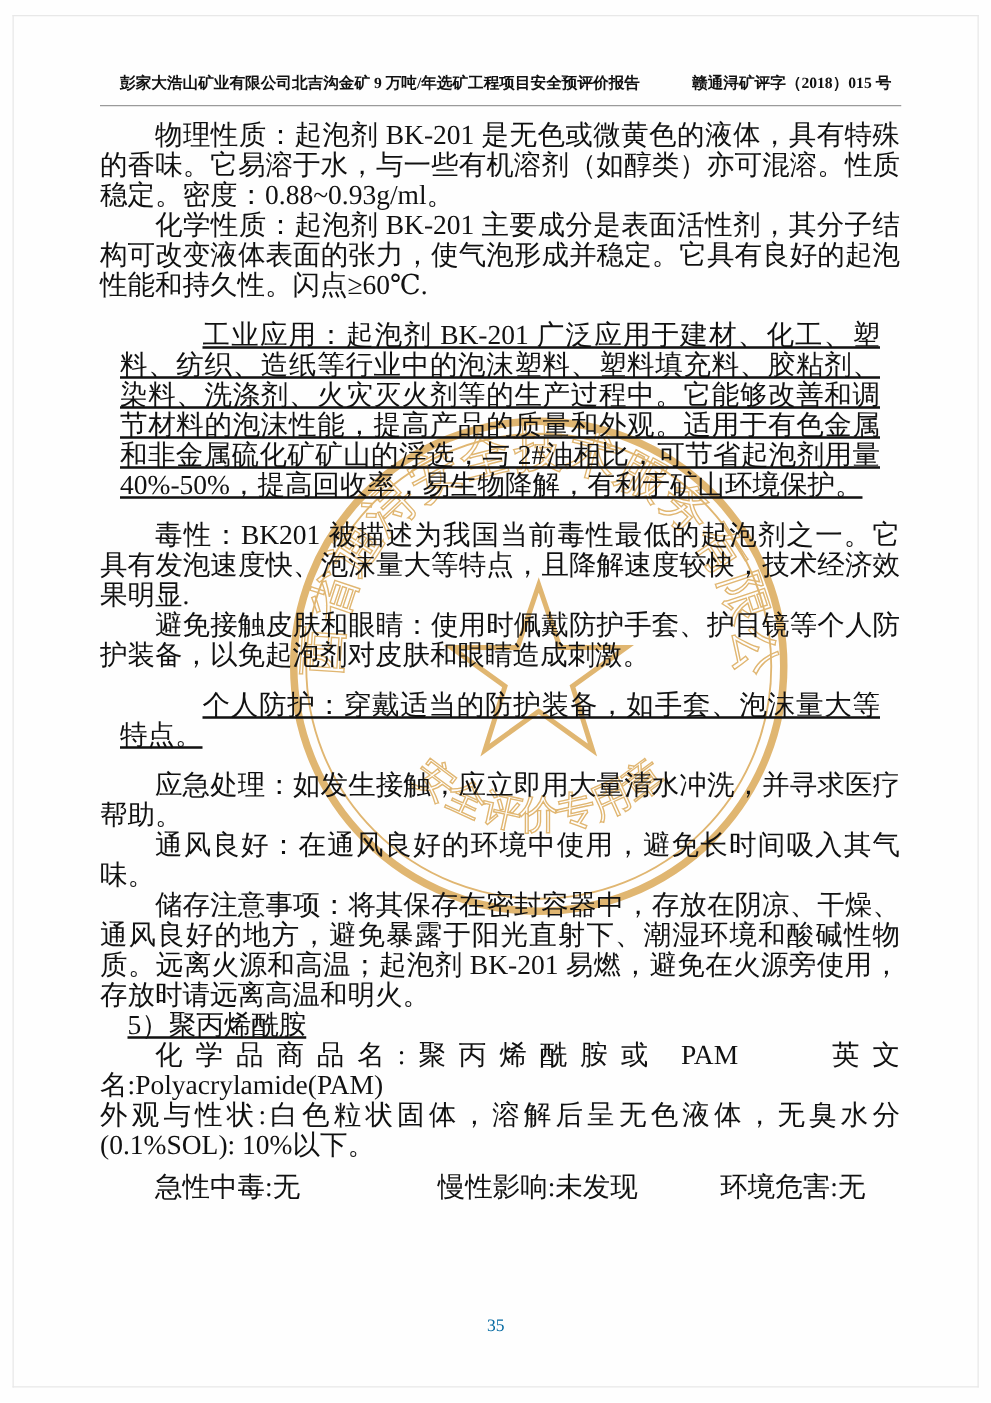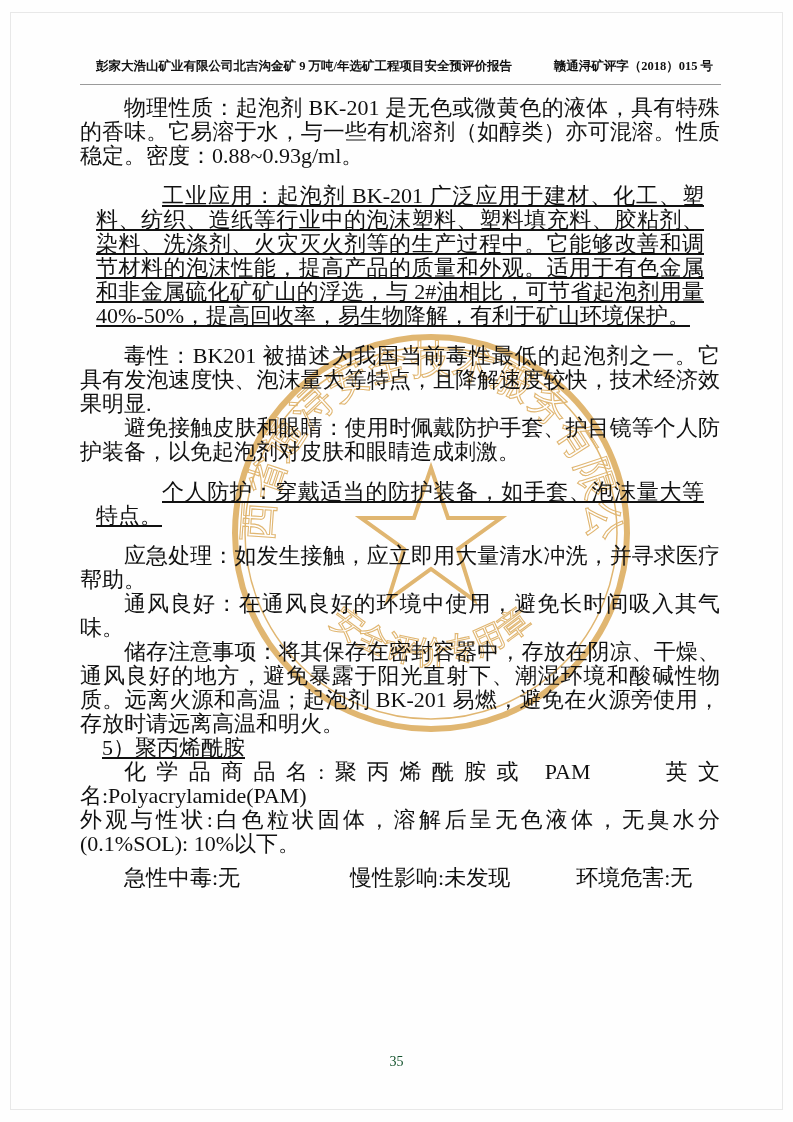--- a/index.html
+++ b/index.html
@@ -106,21 +106,21 @@
 
   
   .page-number {
     position: absolute;
     bottom: 52px;
     left: 0;
     width: 100%;
     text-align: center;
     font-size: 14px;
     font-family: "Liberation Serif", "DejaVu Serif", serif;
-    color: #14532d;
+    color: #0369a1;
   }
 
   
   .stamp {
     position: absolute;
     left: 216px;
     top: 318px;
     width: 430px;
     height: 430px;
     pointer-events: none;
@@ -165,20 +165,21 @@
         <textPath href="#arcTop" startOffset="50%" text-anchor="middle">江西省通浔安全技术服务有限公司</textPath>
       </text>
       <text class="wm-text" font-size="32">
         <textPath href="#arcBottom" startOffset="50%" text-anchor="middle">安全评价专用章</textPath>
       </text>
     </svg>
   </div>
 
   <div class="content">
     <p class="p">物理性质：起泡剂 BK-201 是无色或微黄色的液体，具有特殊的香味。它易溶于水，与一些有机溶剂（如醇类）亦可混溶。性质稳定。密度：0.88~0.93g/ml。</p>
+    <p class="p">化学性质：起泡剂 BK-201 主要成分是表面活性剂，其分子结构可改变液体表面的张力，使气泡形成并稳定。它具有良好的起泡性能和持久性。闪点≥60℃.</p>
     <p class="p-indent3">工业应用：起泡剂 BK-201 广泛应用于建材、化工、塑料、纺织、造纸等行业中的泡沫塑料、塑料填充料、胶粘剂、染料、洗涤剂、火灾灭火剂等的生产过程中。它能够改善和调节材料的泡沫性能，提高产品的质量和外观。适用于有色金属和非金属硫化矿矿山的浮选，与 2#油相比，可节省起泡剂用量 40%-50%，提高回收率，易生物降解，有利于矿山环境保护。</p>
     <p class="p">毒性：BK201 被描述为我国当前毒性最低的起泡剂之一。它具有发泡速度快、泡沫量大等特点，且降解速度较快，技术经济效果明显.</p>
     <p class="p">避免接触皮肤和眼睛：使用时佩戴防护手套、护目镜等个人防护装备，以免起泡剂对皮肤和眼睛造成刺激。</p>
     <p class="p-indent3">个人防护：穿戴适当的防护装备，如手套、泡沫量大等特点。</p>
     <p class="p">应急处理：如发生接触，应立即用大量清水冲洗，并寻求医疗帮助。</p>
     <p class="p">通风良好：在通风良好的环境中使用，避免长时间吸入其气味。</p>
     <p class="p">储存注意事项：将其保存在密封容器中，存放在阴凉、干燥、通风良好的地方，避免暴露于阳光直射下、潮湿环境和酸碱性物质。远离火源和高温；起泡剂 BK-201 易燃，避免在火源旁使用，存放时请远离高温和明火。</p>
     <p class="p-indent1">5）聚丙烯酰胺</p>
     <p class="p">化学品商品名:聚丙烯酰胺或 PAM　　英文名:Polyacrylamide(PAM)</p>
     <p class="p-noindent">外观与性状:白色粒状固体，溶解后呈无色液体，无臭水分(0.1%SOL): 10%以下。</p>

